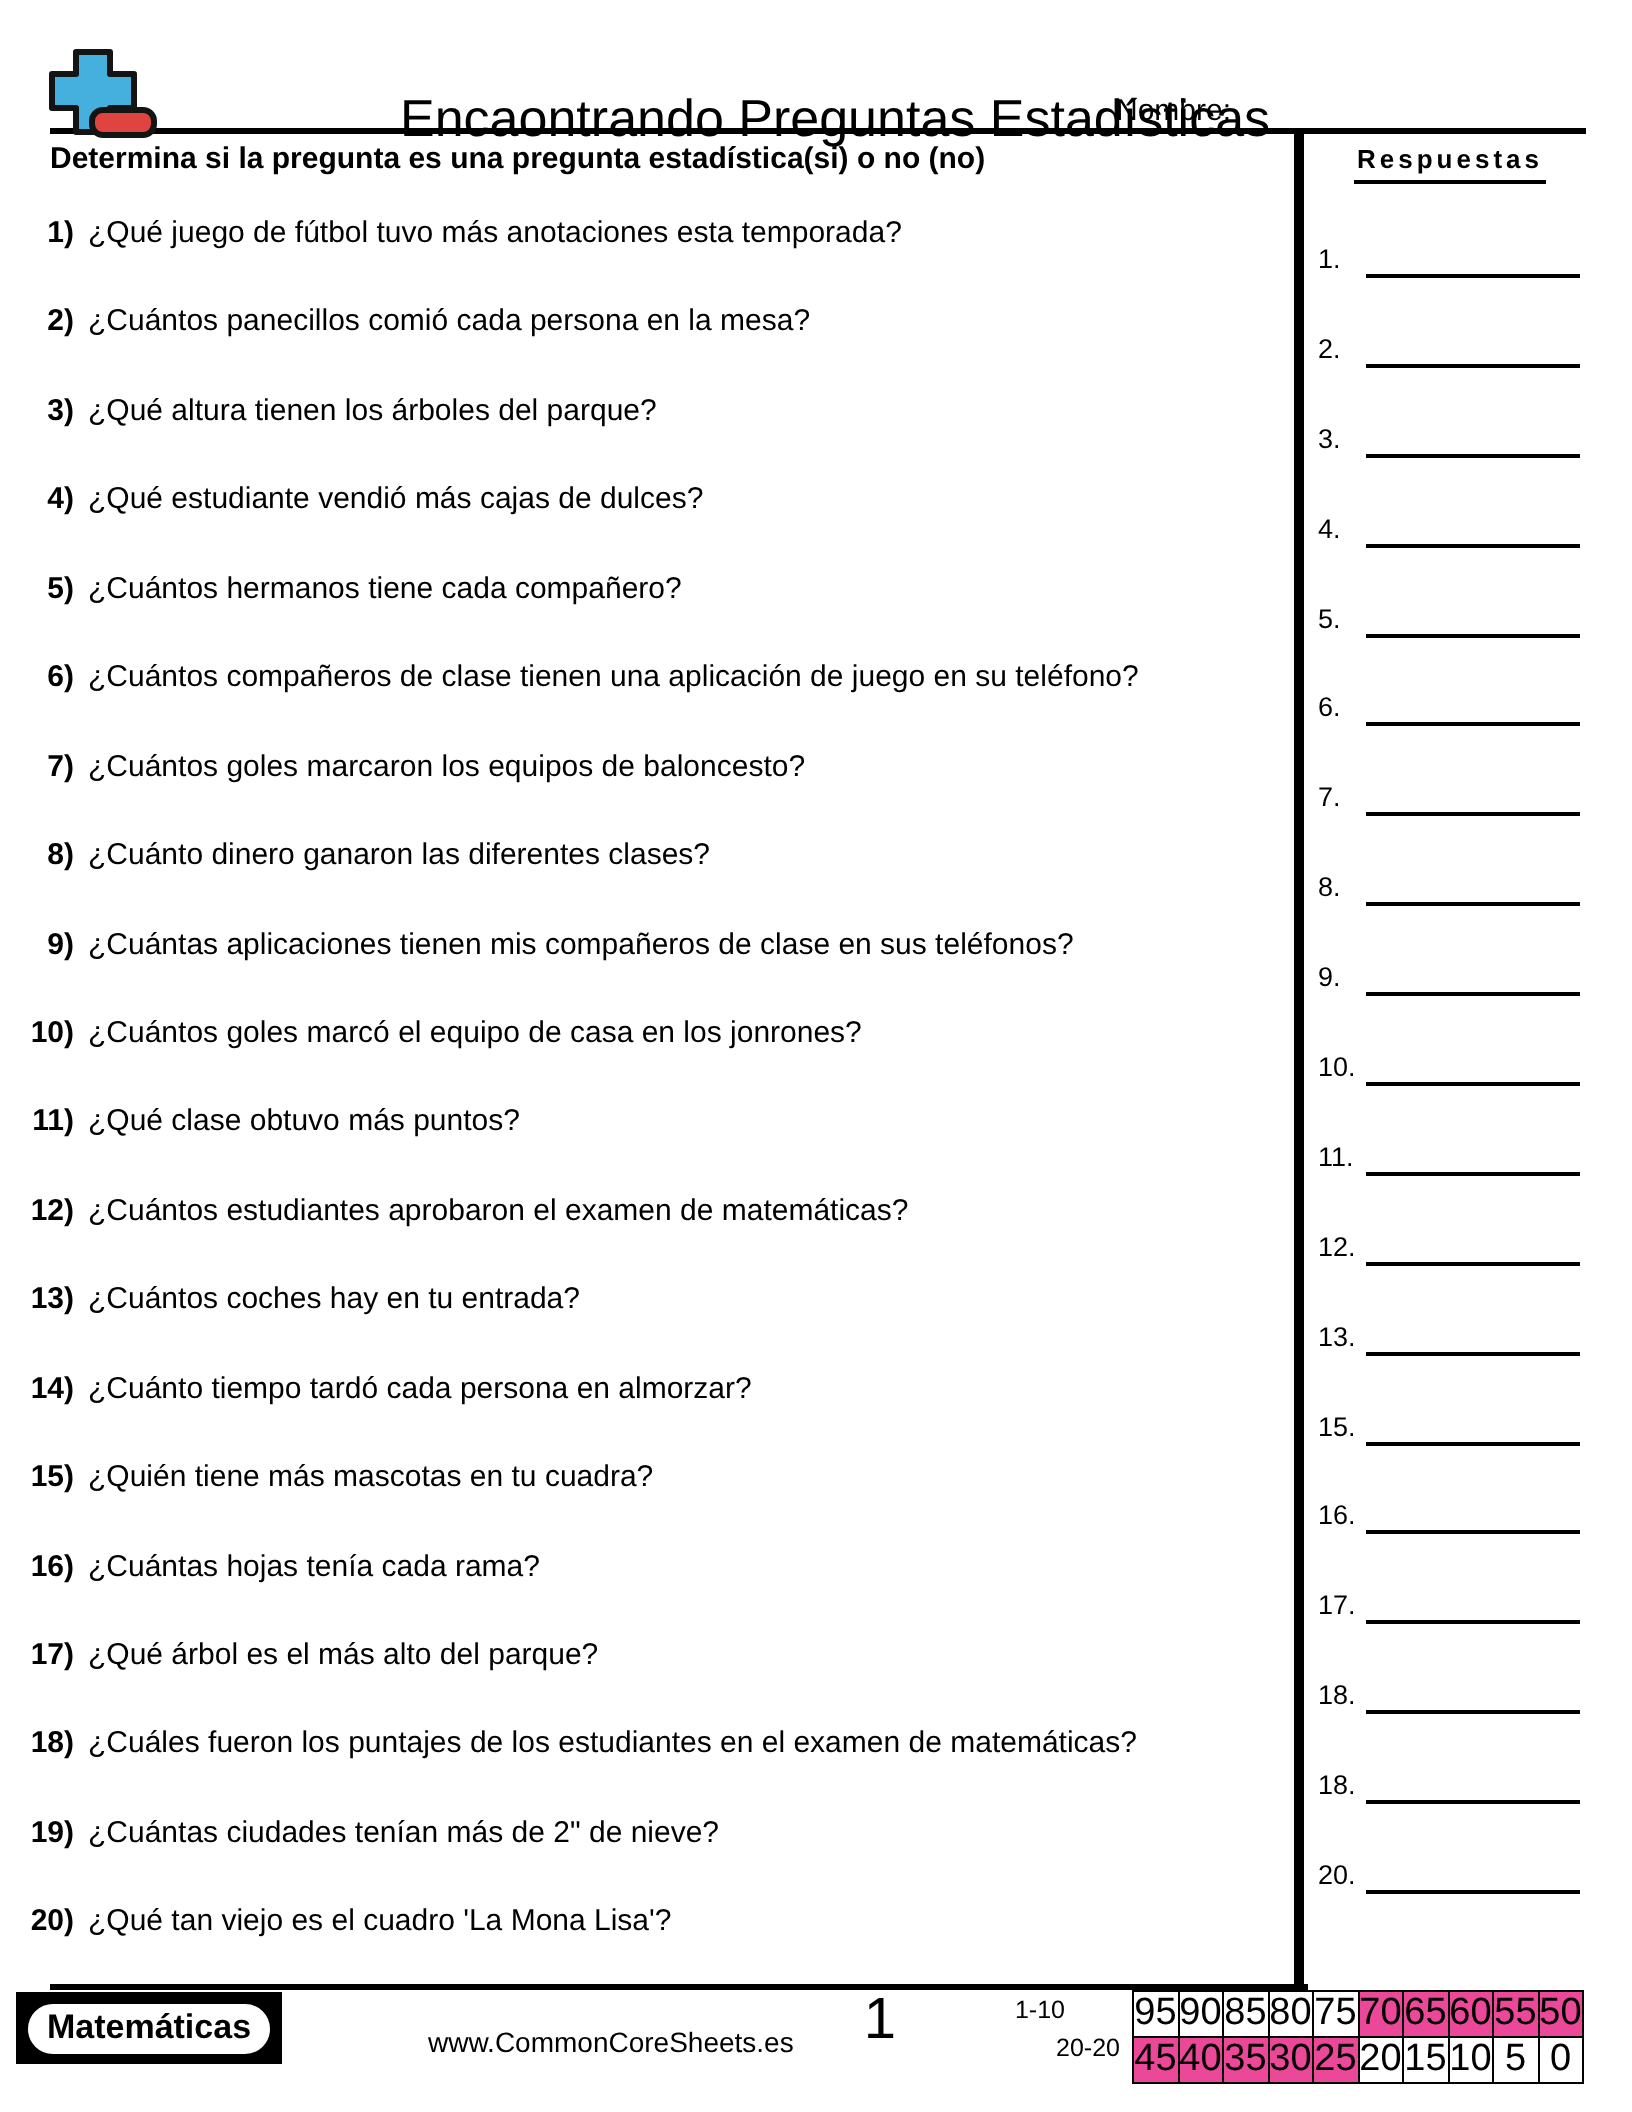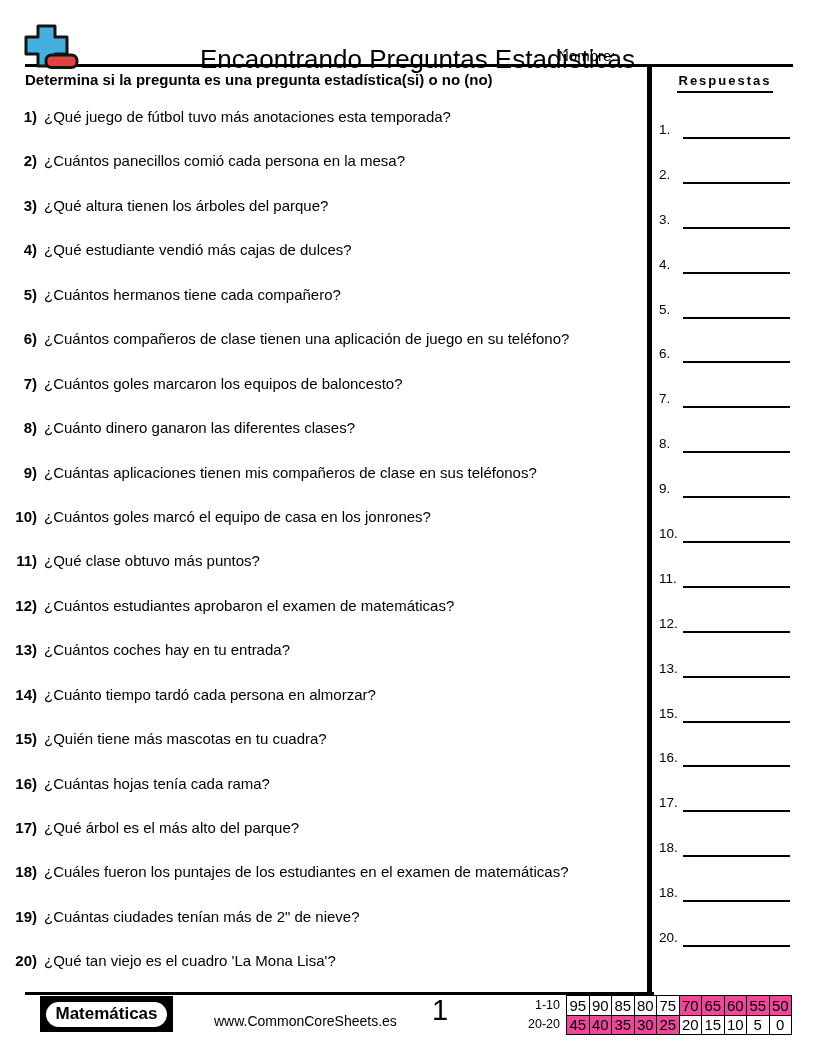--- a/index.html
+++ b/index.html
@@ -26,32 +26,32 @@
   
   .answers-title { position:absolute; left:655px; top:71px; width:140px; text-align:center; }
   .answers-title span { display:inline-block; font-size:13px; font-weight:bold; letter-spacing:2px;
                         border-bottom:2.5px solid #000; padding:0 2px 3px 2px; }
   .answers { position:absolute; left:655px; top:122px; width:140px; }
   .a-row { position:relative; height:44.9px; }
   .a-num { position:absolute; left:4px; top:0; font-size:13.5px; }
   .a-line { position:absolute; left:28px; top:15px; width:107px; height:0; border-bottom:2px solid #000; }
   
   .footer-rule { position:absolute; left:25px; top:992px; width:629px; height:2.5px; background:#000; }
-  .badge-bar { position:absolute; left:40px; top:996px; width:133px; height:36px; background:#000;
+  .badge-bar { position:absolute; left:8px; top:996px; width:133px; height:36px; background:#000;
                display:flex; align-items:center; justify-content:center; }
   .badge-pill { background:#fff; border:2.5px solid #000; border-radius:16px;
                 padding:2px 9px 3px 9px; font-weight:bold; font-size:17px; white-space:nowrap; }
   .website { position:absolute; left:166px; top:1013px; font-size:14px;margin-left:48px; }
   .page-num { position:absolute; left:420px; top:994px; width:40px; text-align:center; font-size:29px; }
   .score-label { position:absolute; width:80px; text-align:right; font-size:12.5px; }
-  .score-label.r1 { left:480px; top:998px; }
+  .score-label.r1 { left:480px; top:998px;text-align:center; }
   .score-label.r2 { left:480px; top:1017px; }
   table.score-table { position:absolute; left:566px; top:995px; border-collapse:collapse; }
   table.score-table td { width:22.5px; height:19.5px; border:1.5px solid #000;
-                         text-align:center; font-size:15px; padding:0; }
+                         text-align:center; font-size:19px; padding:0; }
   table.score-table td.hl { background:#ec4899; }
 </style>
 </head>
 <body>
 
 <div class="page">
 
   <svg class="logo" viewBox="0 0 58 46" xmlns="http://www.w3.org/2000/svg">
     <path d="M16,2 h17 v11 h12 v17 h-12 v12 h-17 v-12 H4 V13 h12 Z" fill="#45b0dd" stroke="#141414" stroke-width="3" stroke-linejoin="round"></path>
     <rect x="24" y="31" width="31" height="12.5" rx="5.5" fill="#e04440" stroke="#141414" stroke-width="3"></rect>

